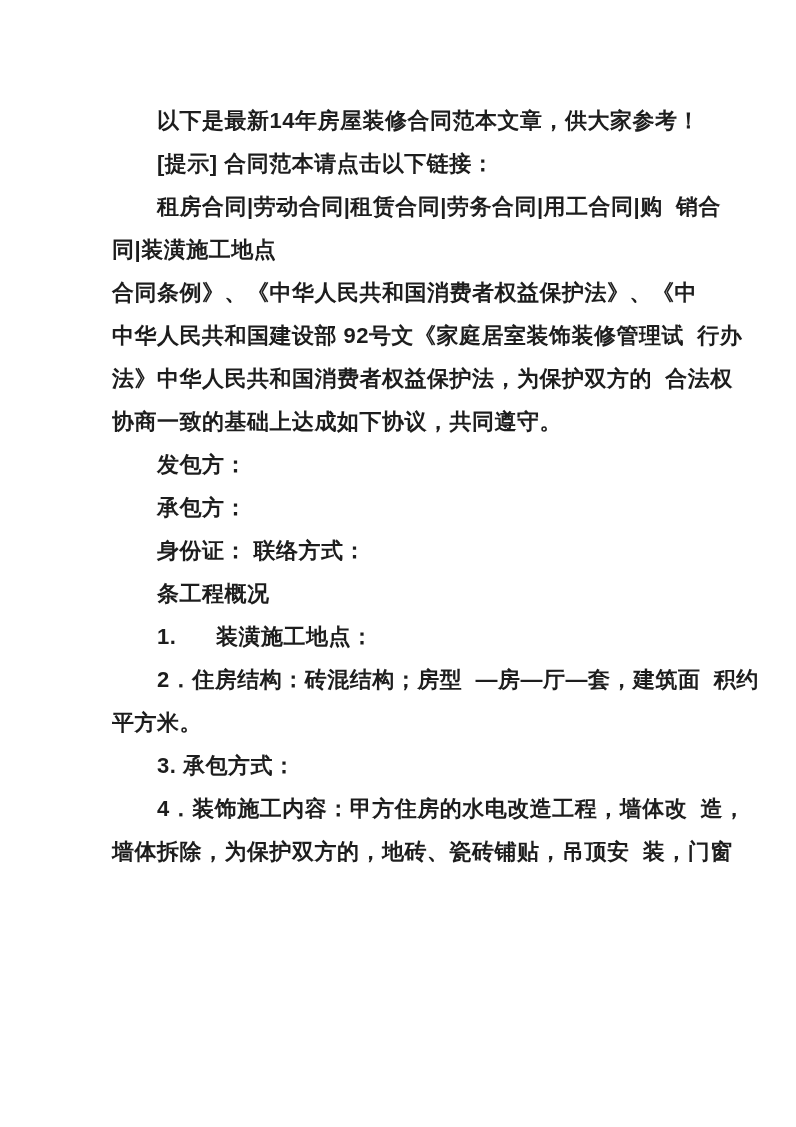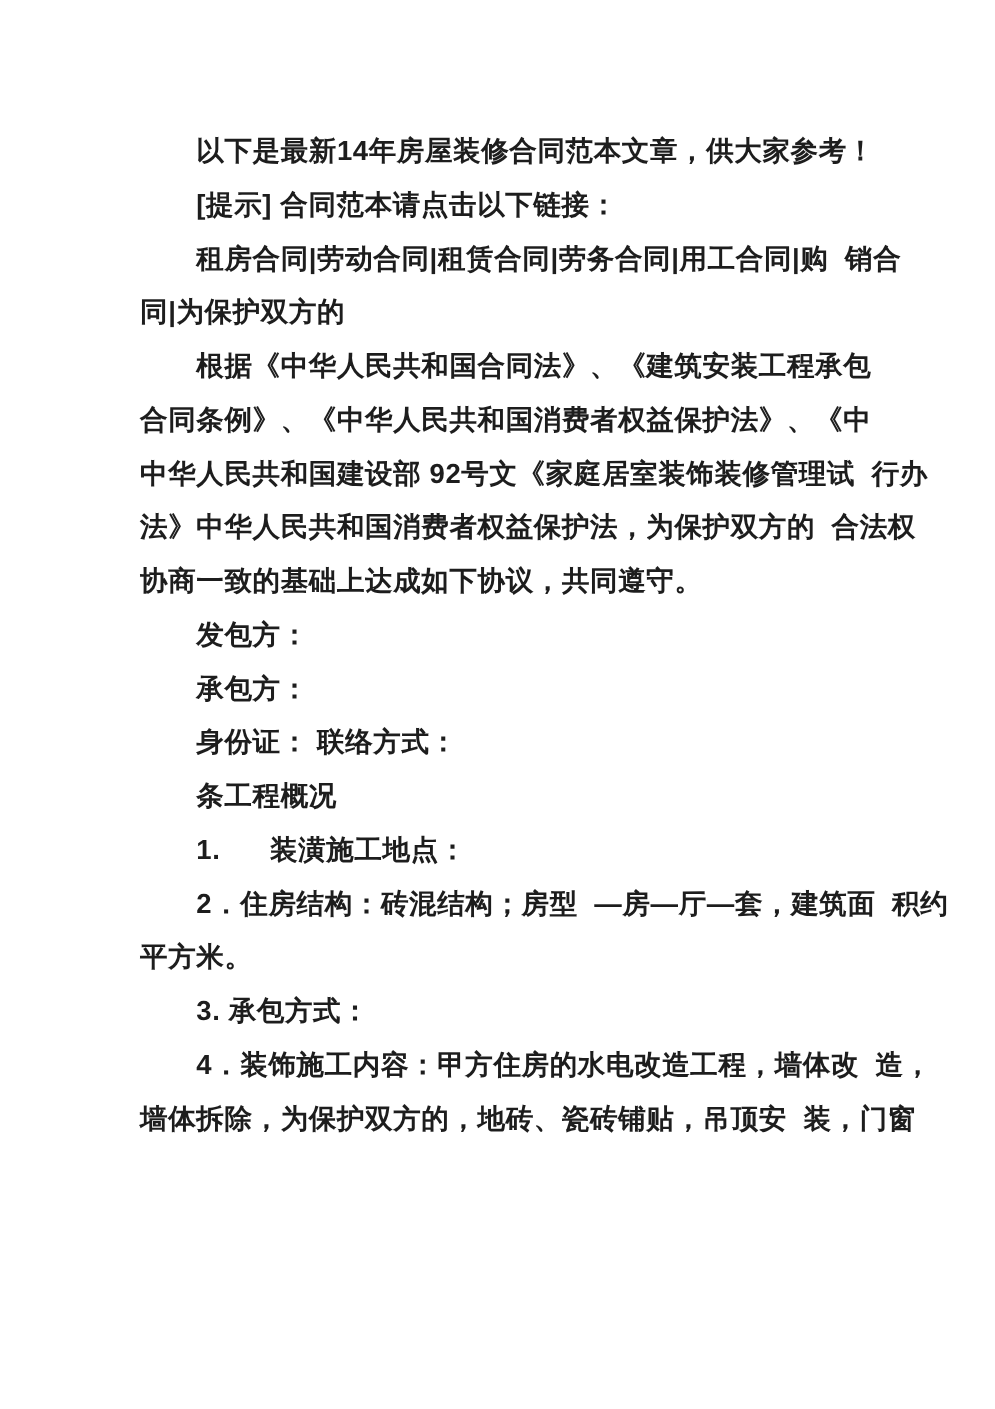--- a/index.html
+++ b/index.html
@@ -34,22 +34,21 @@
   }
 </style>
 </head>
 <body>
 
 <div class="page">
   <div class="textblock">
     <div class="line ind">以下是最新14年房屋装修合同范本文章，供大家参考！</div>
     <div class="line ind">[提示] 合同范本请点击以下链接：</div>
     <div class="line ind">租房合同|劳动合同|租赁合同|劳务合同|用工合同|购  销合</div>
-    <div class="line">同|为保护双方的</div>
-    <div class="line ind">根据《中华人民共和国合同法》、《建筑安装工程承包</div>
+    <div class="line">同|装潢施工地点</div>
     <div class="line">合同条例》、《中华人民共和国消费者权益保护法》、《中</div>
     <div class="line">中华人民共和国建设部 92号文《家庭居室装饰装修管理试  行办</div>
     <div class="line">法》中华人民共和国消费者权益保护法，为保护双方的  合法权</div>
     <div class="line">协商一致的基础上达成如下协议，共同遵守。</div>
     <div class="line ind">发包方：</div>
     <div class="line ind">承包方：</div>
     <div class="line ind">身份证： 联络方式：</div>
     <div class="line ind">条工程概况</div>
     <div class="line ind">1.      装潢施工地点：</div>
     <div class="line ind">2．住房结构：砖混结构；房型  —房—厅—套，建筑面  积约</div>

